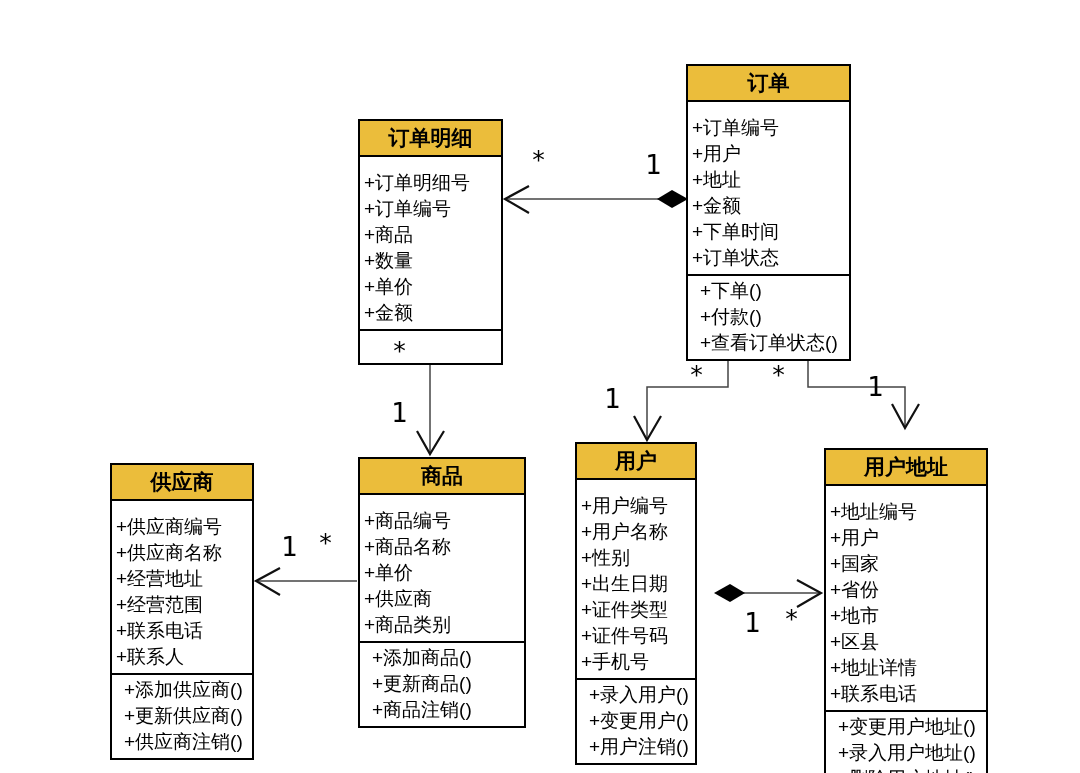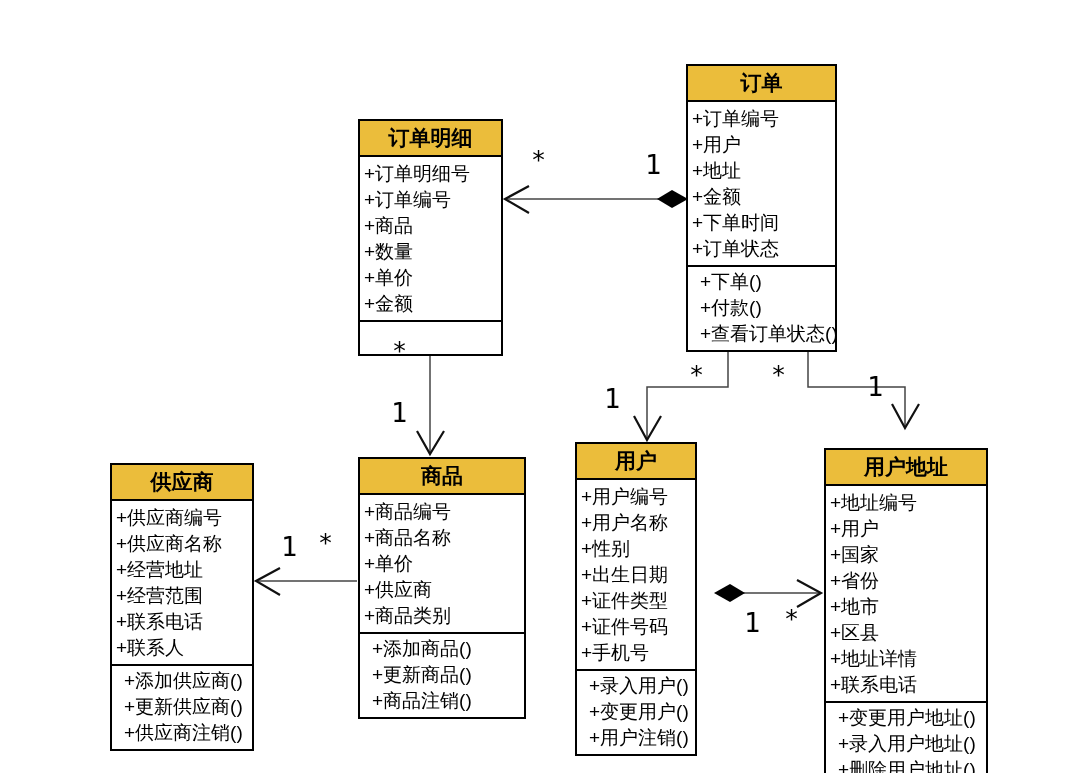--- a/index.html
+++ b/index.html
@@ -11,21 +11,21 @@
   #wires { position:absolute; left:0; top:0; width:1080px; height:773px; pointer-events:none; }
   .uml-class {
     position:absolute; background:#ffffff; border:2px solid #000;
     box-sizing:border-box; z-index:2;
   }
   .uml-header {
     background:#EBBD3B; border-bottom:2px solid #000;
     text-align:center; font-weight:bold; font-size:21px;
     height:34px; line-height:34px; white-space:nowrap; overflow:hidden;
   }
-  .uml-attrs { border-bottom:2px solid #000; padding:4px 4px 3px 4px; }
+  .uml-attrs { border-bottom:2px solid #000; padding:13px 4px 3px 4px; }
   .uml-methods { padding:2px 4px 3px 12px; min-height:27px; }
   .member { font-size:19px; line-height:26px; white-space:nowrap; font-weight:500; }
   .mult {
     position:absolute; z-index:3; color:#000;
     font-family:"DejaVu Sans Mono","Liberation Mono",monospace; line-height:1;
   }
   .mult-one  { font-size:27px; }
   .mult-star { font-size:25px; }
 </style>
 </head>
@@ -72,21 +72,21 @@
       <div class="member">+订单明细号</div>
       <div class="member">+订单编号</div>
       <div class="member">+商品</div>
       <div class="member">+数量</div>
       <div class="member">+单价</div>
       <div class="member">+金额</div>
     </div>
   <div class="uml-methods"></div>
 </div>
 
-<div class="uml-class" style="left:686px;top:64px;width:151px;">
+<div class="uml-class" style="left:686px;top:64px;width:165px;">
   <div class="uml-header">订单</div>
   <div class="uml-attrs">
       <div class="member">+订单编号</div>
       <div class="member">+用户</div>
       <div class="member">+地址</div>
       <div class="member">+金额</div>
       <div class="member">+下单时间</div>
       <div class="member">+订单状态</div>
     </div>
   <div class="uml-methods">

